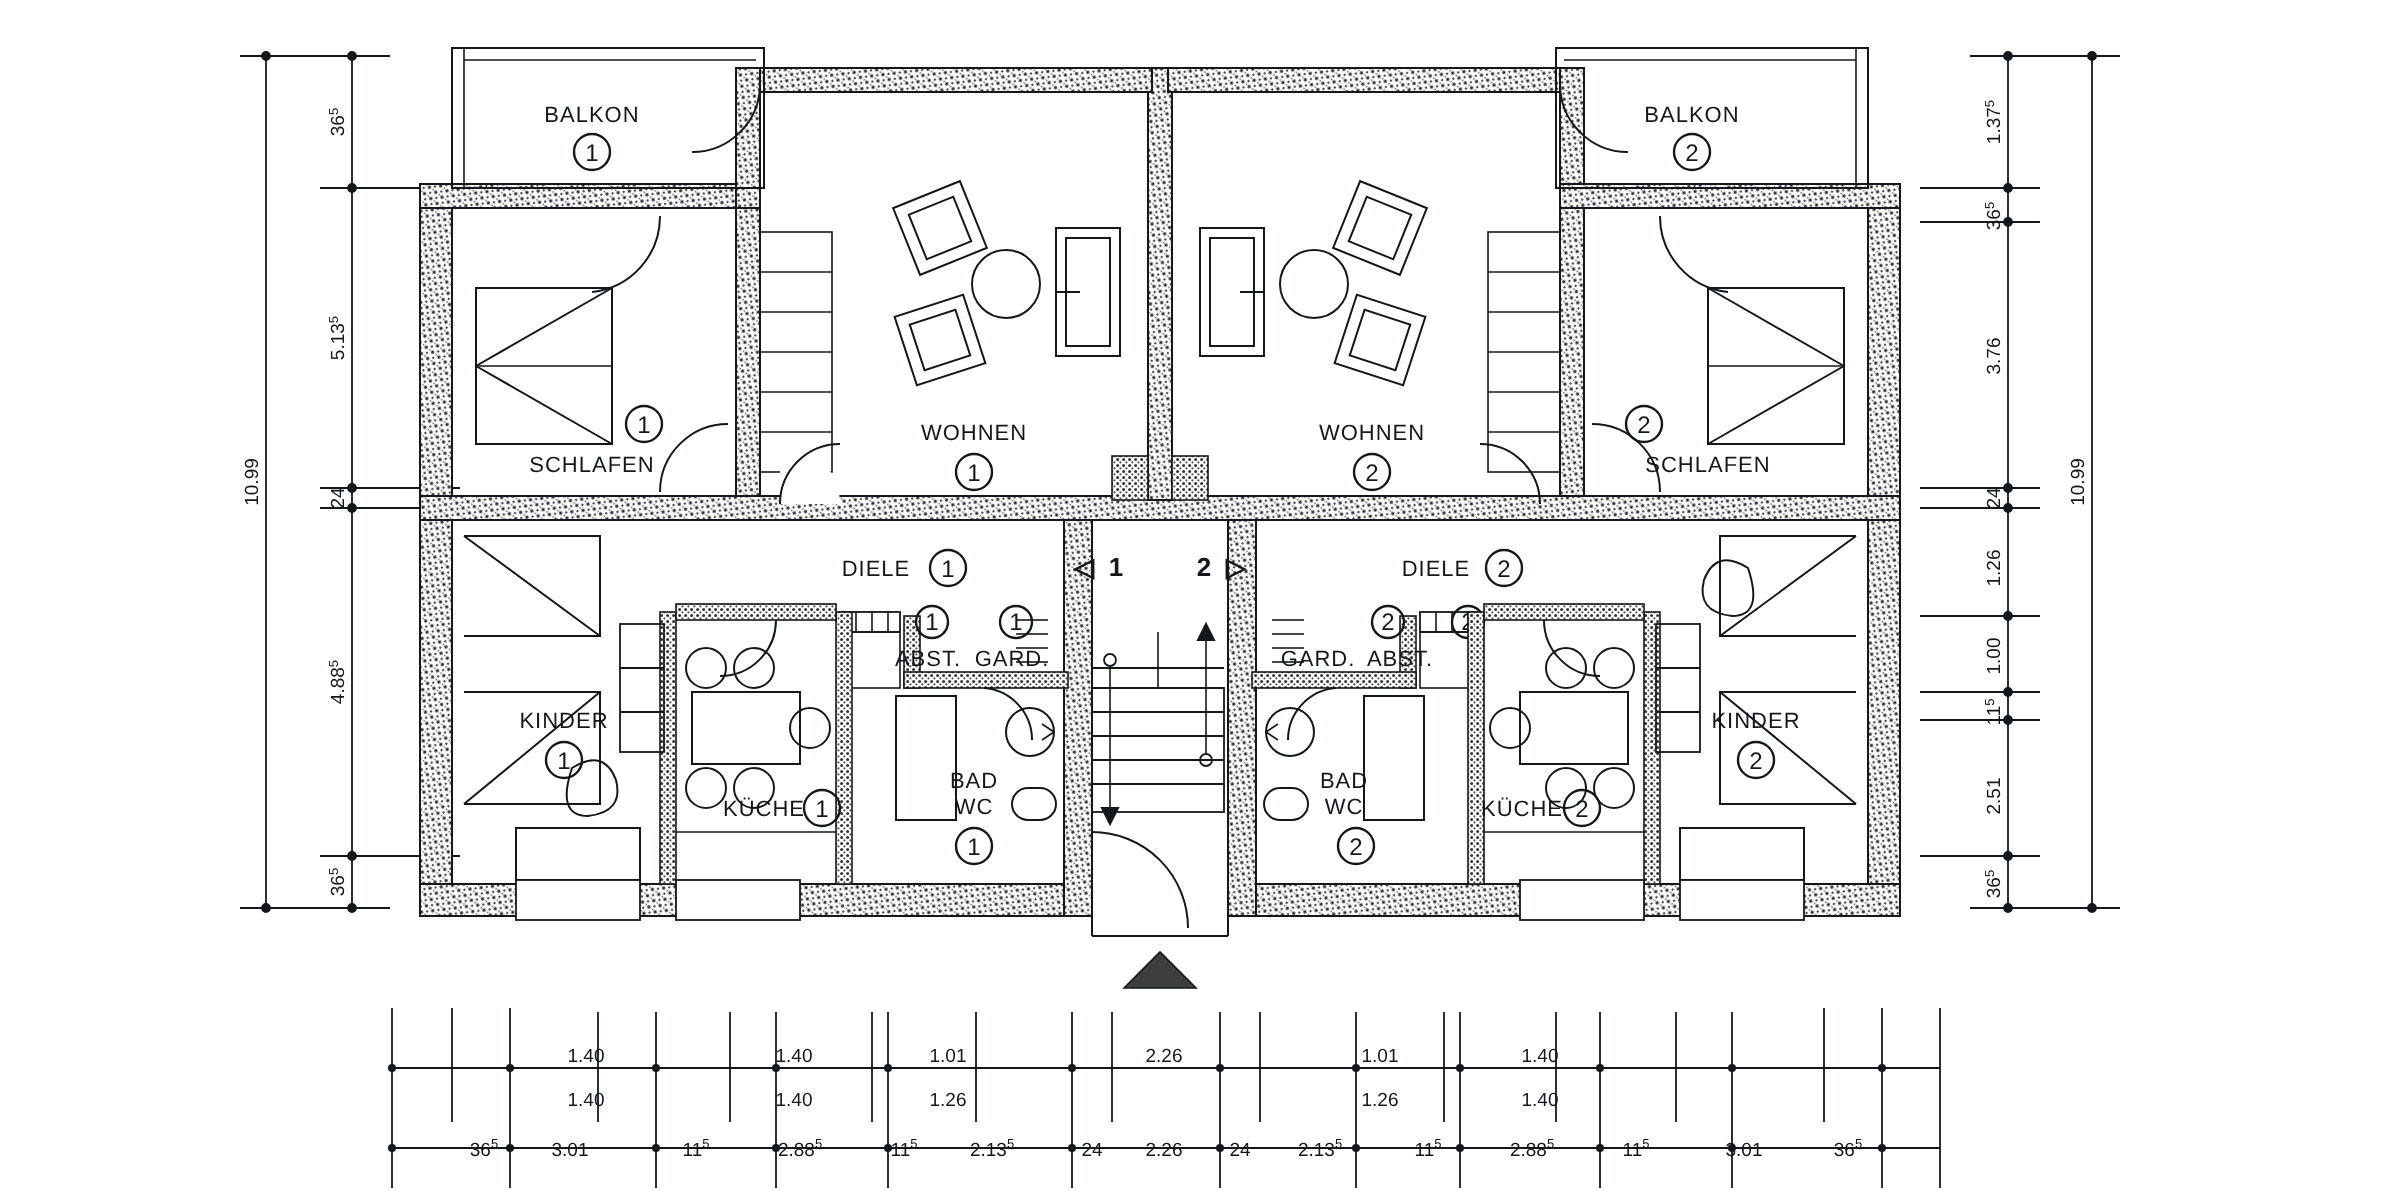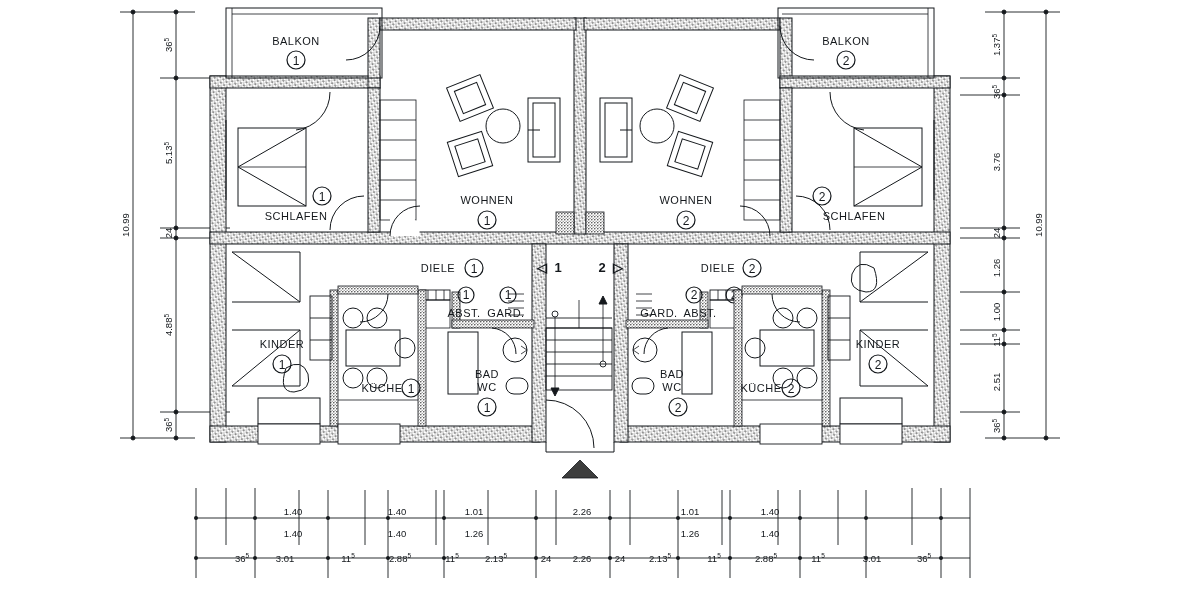--- a/index.html
+++ b/index.html
@@ -2,21 +2,21 @@
 <html><head>
 <meta charset="utf-8">
 <title>Grundriss</title>
 <style>
   html,body{margin:0;padding:0;background:#ffffff;}
   body{
     font-family:"Liberation Sans", sans-serif;
     width:1200px;height:600px;overflow:hidden;position:relative;
     color:#1a1a1a;
   }
-  #stage{position:absolute;left:0;top:0;width:1200px;height:471px;}
+  #stage{position:absolute;left:0;top:16px;width:1200px;height:471px;}
   svg{display:block;}
   text{font-family:"Liberation Sans", sans-serif;fill:#14181c;}
   .roomlabel{font-size:11px;letter-spacing:.5px;}
   .dimtxt{font-size:9.5px;}
   .dimtxt-v{font-size:9.5px;}
   .supr{font-size:6.5px;}
   .aptnum{font-size:12px;}
   .doorarrow{font-size:13px;font-weight:bold;}
 </style>
 </head>

